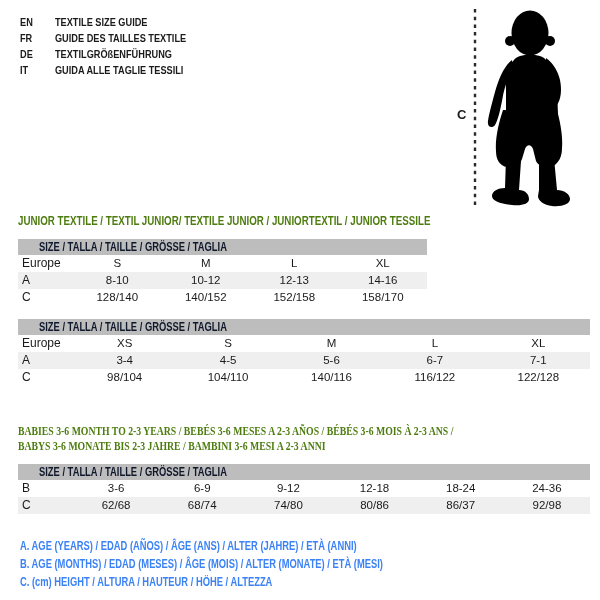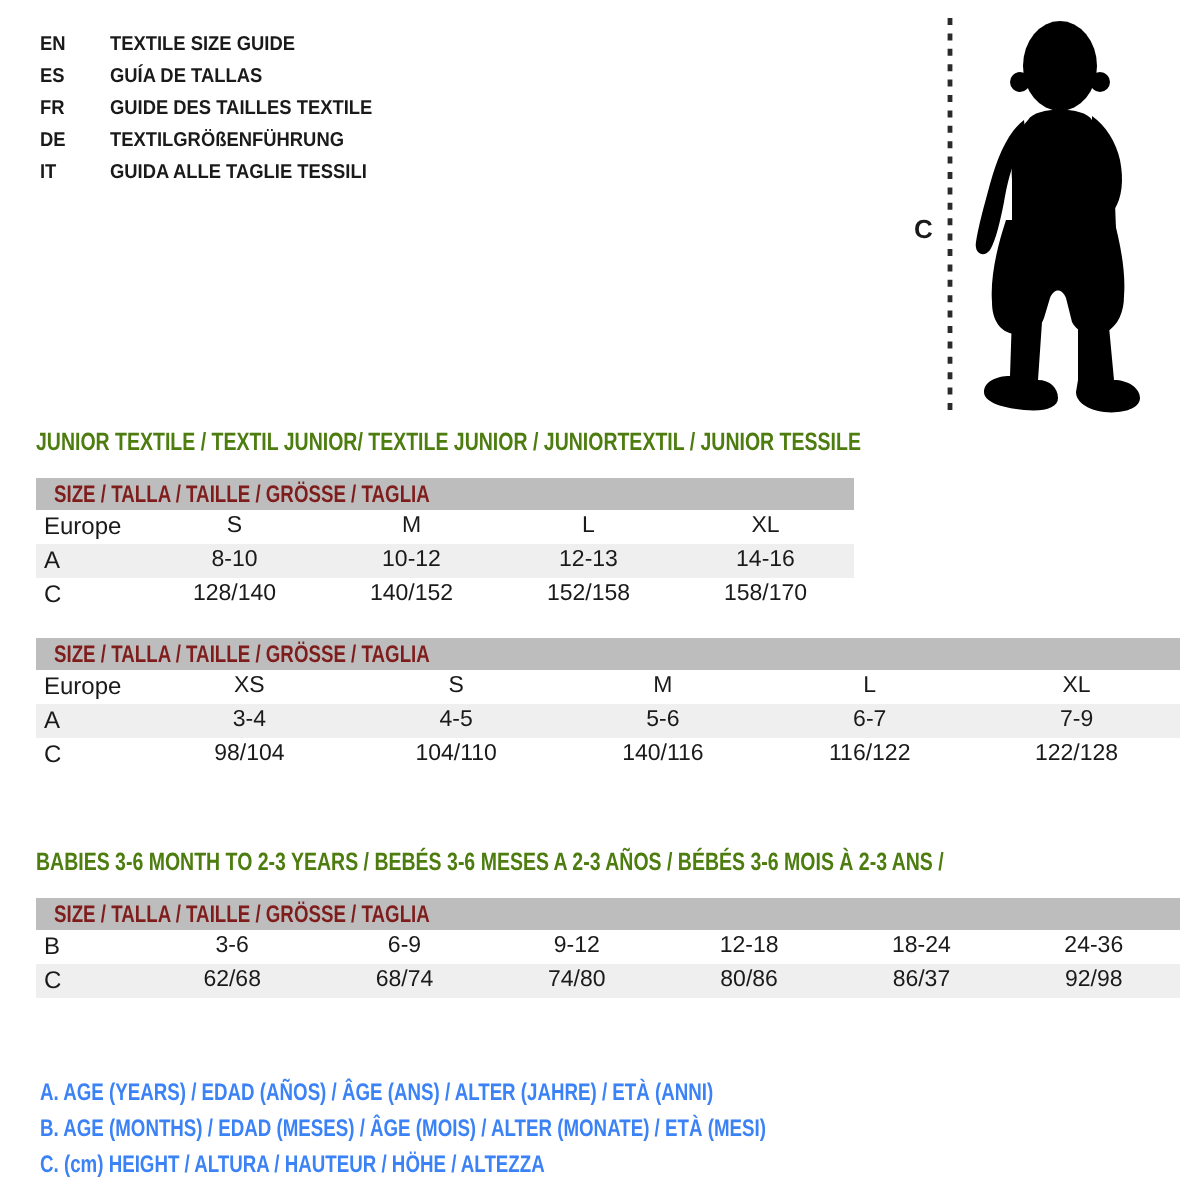--- a/index.html
+++ b/index.html
@@ -21,45 +21,42 @@
   .c-mark{position:absolute;top:107px;left:17px;font-size:13px;font-weight:bold;color:#1a1a1a;}
 
   
   .section{position:absolute;left:18px;}
   #junior{top:214px;width:409px;}
   #children{top:319px;width:572px;}
   #babies{top:424px;width:572px;}
   .sec-title{font-size:12.5px;font-weight:bold;line-height:14px;color:#4d7c0f;}
   #junior .sec-title{margin-bottom:11px;}
   #children .sec-title{margin-bottom:16px;}
-  #babies .sec-title{margin-bottom:10px;}
+  #babies .sec-title{margin-bottom:10px;font-family:Liberation Serif, serif;}
   #babies .sec-title .line{line-height:15px;}
   .subsmall{font-size:9px;vertical-align:-2px;}
 
   .size-bar{box-sizing:border-box;width:100%;height:16px;background:#bdbdbd;
-    line-height:16px;padding-left:9px;font-size:12px;font-weight:bold;color:#7f1d1d;}
+    line-height:16px;padding-left:21px;font-size:12px;font-weight:bold;color:#0f172a;}
   .size-table{width:100%;border-collapse:collapse;table-layout:fixed;font-size:11.5px;color:#1a1a1a;}
   .size-table td{height:17px;line-height:17px;padding:0;text-align:center;overflow:hidden;}
   .size-table td.lbl{text-align:left;padding-left:4px;font-size:12px;}
   .size-table tr.alt{background:#efefef;}
   col.c-label{width:55px;}
 
   
   #legend{position:absolute;top:537px;left:20px;}
   #legend .legend-line{font-size:12px;font-weight:bold;line-height:18px;color:#3b82f6;}
 </style>
 </head>
 <body>
 
 <div class="lang-list">
   <div class="lang-row">
     <span class="cond-mild"><span class="lang-code">EN</span><span>TEXTILE SIZE GUIDE</span></span>
-  </div>
-  <div class="lang-row">
-    <span class="cond-mild"><span class="lang-code">ES</span><span>GUÍA DE TALLAS</span></span>
   </div>
   <div class="lang-row">
     <span class="cond-mild"><span class="lang-code">FR</span><span>GUIDE DES TAILLES TEXTILE</span></span>
   </div>
   <div class="lang-row">
     <span class="cond-mild"><span class="lang-code">DE</span><span>TEXTILGRÖßENFÜHRUNG</span></span>
   </div>
   <div class="lang-row">
     <span class="cond-mild"><span class="lang-code">IT</span><span>GUIDA ALLE TAGLIE TESSILI</span></span>
   </div>
@@ -139,37 +136,38 @@
       <td>M</td>
       <td>L</td>
       <td>XL</td>
     </tr>
     <tr class="alt">
       <td class="lbl">A</td>
       <td>3-4</td>
       <td>4-5</td>
       <td>5-6</td>
       <td>6-7</td>
-      <td>7-9</td>
+      <td>7-1</td>
     </tr>
     <tr>
       <td class="lbl">C</td>
       <td>98/104</td>
       <td>104/110</td>
       <td>140/116</td>
       <td>116/122</td>
       <td>122/128</td>
     </tr>
     </tbody>
   </table>
 </div>
 
 <div class="section" id="babies">
   <div class="sec-title">
     <div class="line"><span class="cond">BABIES 3-6 MONTH TO 2-3 YEARS / BEBÉS 3-6 MESES A 2-3 AÑOS / BÉBÉS 3-6 MOIS À 2-3 ANS /</span></div>
+    <div class="line"><span class="cond">BABYS 3-6 MONATE BIS 2-3 JAHRE / BAMBINI 3-6 MESI A 2-3 ANNI</span></div>
   </div>
   <div class="size-bar"><span class="cond">SIZE / TALLA / TAILLE / GRÖSSE / TAGLIA</span></div>
   <table class="size-table">
     <colgroup>
         <col class="c-label">
         <col>
         <col>
         <col>
         <col>
         <col>

